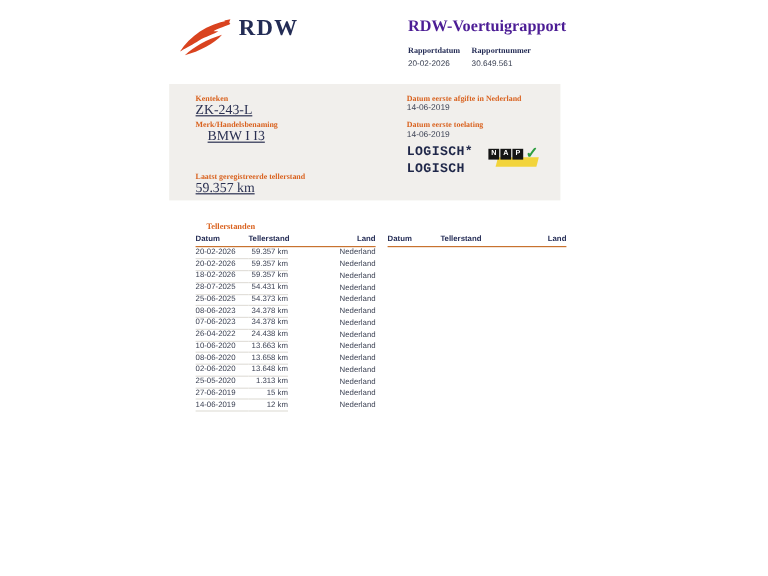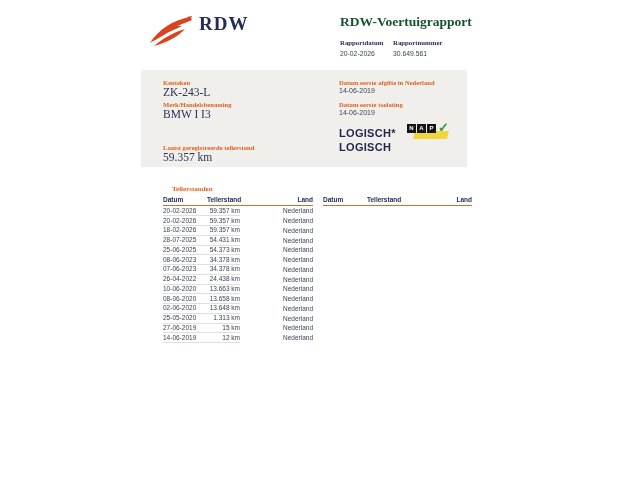--- a/index.html
+++ b/index.html
@@ -5,34 +5,34 @@
   html,body{margin:0;padding:0;background:#fff;}
   #page{position:relative;width:552px;height:480px;background:#ffffff;overflow:hidden;
         font-family:"Liberation Sans",sans-serif;color:#252d56;}
 
   
   .logo-wrap{position:absolute;left:149px;top:12px;display:flex;align-items:flex-start;}
   .logo-bird{width:44px;height:36px;}
   .logo-text{font-family:"Liberation Serif",serif;font-weight:bold;font-size:19px;
              letter-spacing:1px;color:#232c55;margin-left:6px;margin-top:1px;}
   .report-title{position:absolute;left:340px;top:14px;font-family:"Liberation Serif",serif;
-                font-weight:bold;font-size:13.5px;color:#14532d;}
+                font-weight:bold;font-size:13.5px;color:#4c1d95;}
   .meta{position:absolute;top:38px;font-size:6.8px;line-height:9px;}
   .meta .lbl{font-weight:bold;font-family:"Liberation Serif",serif;color:#252d56;}
   .meta .val{color:#3c4254;margin-top:2px;}
   #meta-date{left:340px;} #meta-num{left:393px;}
 
   
   .panel{position:absolute;left:141px;top:70px;width:326px;height:97px;background:#f1efec;}
   .p-item{position:absolute;}
   .p-label{font-family:"Liberation Serif",serif;font-weight:bold;font-size:6.6px;color:#d9621f;}
-  .p-big{font-family:"Liberation Serif",serif;font-size:11.5px;color:#2b3152;}
+  .p-big{font-family:"Liberation Serif",serif;font-size:11.5px;color:#2b3152;text-decoration:underline;}
   .p-small{font-size:7px;color:#3c4254;}
-  .oordeel{position:absolute;left:339px;top:127px;font-weight:bold;font-size:11px;
-           line-height:13.5px;color:#1f2749;letter-spacing:.3px;}
+  .oordeel{position:absolute;left:339px;top:121px;font-weight:bold;font-size:11px;
+           line-height:13.5px;color:#1f2749;letter-spacing:.3px;font-family:Liberation Mono, monospace;}
 
   
   .nap{position:absolute;left:407px;top:123px;width:46px;height:18px;}
   .nap-yellow{position:absolute;left:7px;top:8px;width:34px;height:8px;background:#f2d43c;
               transform:skewX(-14deg);}
   .nap-box{position:absolute;top:1px;width:9px;height:9px;background:#141414;color:#fff;
            font-size:6px;font-weight:bold;text-align:center;line-height:9px;}
   .nap-check{position:absolute;left:31px;top:-3px;color:#2f9e41;font-size:13px;font-weight:bold;}
 
   
@@ -80,21 +80,21 @@
   </div>
   <div class="meta" id="meta-num">
     <div class="lbl">Rapportnummer</div>
     <div class="val">30.649.561</div>
   </div>
 
   <div class="panel">
     <div class="p-item p-label" style="left:22px;top:9px;">Kenteken</div>
     <div class="p-item p-big" style="left:22px;top:16px;">ZK-243-L</div>
     <div class="p-item p-label" style="left:22px;top:31px;">Merk/Handelsbenaming</div>
-    <div class="p-item p-big" style="left:22px;top:38px;">BMW I I3</div>
+    <div class="p-item p-big" style="left:32px;top:38px;">BMW I I3</div>
     <div class="p-item p-label" style="left:22px;top:74px;">Laatst geregistreerde tellerstand</div>
     <div class="p-item p-big" style="left:22px;top:81px;">59.357 km</div>
 
     <div class="p-item p-label" style="left:198px;top:9px;">Datum eerste afgifte in Nederland</div>
     <div class="p-item p-small" style="left:198px;top:17px;">14-06-2019</div>
     <div class="p-item p-label" style="left:198px;top:31px;">Datum eerste toelating</div>
     <div class="p-item p-small" style="left:198px;top:39px;">14-06-2019</div>
   </div>
 
   <div class="oordeel">

